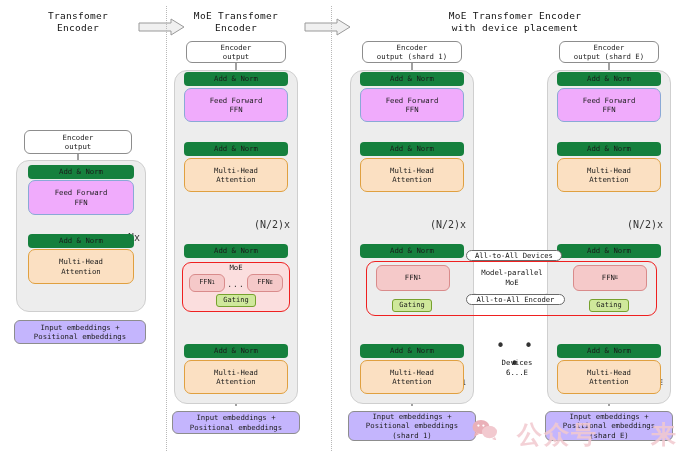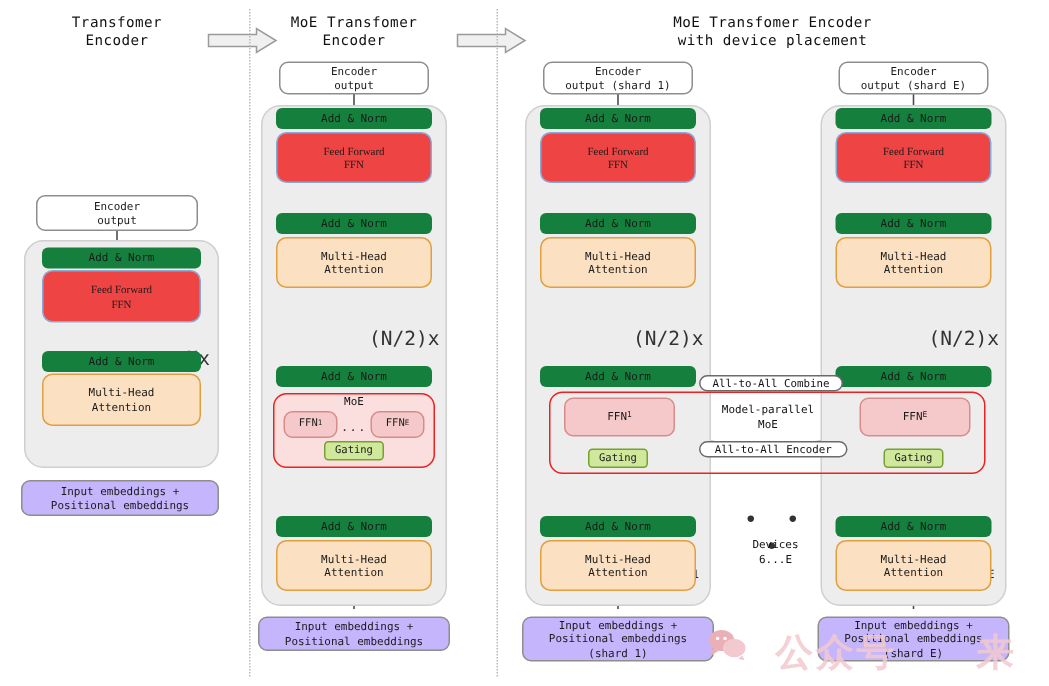--- a/index.html
+++ b/index.html
@@ -22,35 +22,35 @@
   }
 
   
   .bigarrow{width:48px;height:18px;}
 
   
   .encbox{
     background:#ededed;border:1px solid #cfcfcf;border-radius:13px;
   }
   .nxlabel{
-    font-size:13px;color:#333;white-space:pre;text-align:right;
+    font-size:10px;color:#333;white-space:pre;text-align:right;
   }
   .devlabel{
     font-size:7.5px;color:#222;white-space:pre;text-align:right;
   }
 
   
   .node{
     border-radius:5px;display:flex;align-items:center;justify-content:center;
     text-align:center;font-size:7.3px;line-height:9.5px;white-space:pre;
     border:1px solid #888;background:#fff;
   }
   .n-out{background:#ffffff;border:1px solid #8d8d8d;border-radius:6px;}
   .n-addnorm{background:#d946ef;border:7px solid #15803d;border-radius:4px;}
-  .n-ffn{background:#ef4444;border:1px solid #8aa9d6;border-radius:7px;font-family:Liberation Serif, serif;}
+  .n-ffn{background:#f0abfc;border:1px solid #8aa9d6;border-radius:7px;}
   .n-mha{background:#fbe0c2;border:1px solid #e0a040;border-radius:7px;}
   .n-emb{background:#c4b5fd;border:1px solid #8d8d8d;border-radius:6px;}
   .n-expert{background:#f5c9c9;border:1px solid #d98b8b;border-radius:6px;}
   .n-gating{background:#cfe89b;border:1px solid #76a12e;border-radius:3px;font-size:7px;}
   .n-moewrap{
     background:#fbdede;border:1.4px solid #ef2020;border-radius:9px;
   }
   .n-mpwrap{
     background:transparent;border:1.4px solid #ef2020;border-radius:9px;
   }
@@ -290,21 +290,21 @@
 <div class="abs n-mha node" style="left:557px;top:360px;width:104px;height:34px;">Multi-Head
 Attention</div>
 
 <div class="abs n-emb node" style="left:545px;top:411px;width:128px;height:30px;">Input embeddings +
 Positional embeddings
 (shard E)</div>
 
 <div class="abs n-mpwrap" style="left:366px;top:261px;width:291px;height:55px;"></div>
 <div class="abs mplabel" style="left:462px;top:268px;width:100px;">Model-parallel
 MoE</div>
-<div class="abs a2a" style="left:466px;top:250px;width:96px;height:11px;">All-to-All Combine</div>
+<div class="abs a2a" style="left:466px;top:250px;width:96px;height:11px;">All-to-All Devices</div>
 <div class="abs a2a" style="left:466px;top:294px;width:99px;height:11px;">All-to-All Encoder</div>
 
 <div class="abs bigdots" style="left:487px;top:337px;width:60px;text-align:center;">• • •</div>
 <div class="abs devcap" style="left:487px;top:358px;width:60px;">Devices
 6...E</div>
 
 <div class="wm-bubble" style="left:472px;top:418px;">
   <svg width="26" height="22" viewBox="0 0 26 22">
     <ellipse cx="9" cy="9" rx="8.5" ry="7" fill="#eab0b8"></ellipse>
     <path d="M3,14 L2,19 L7,16 Z" fill="#eab0b8"></path>

